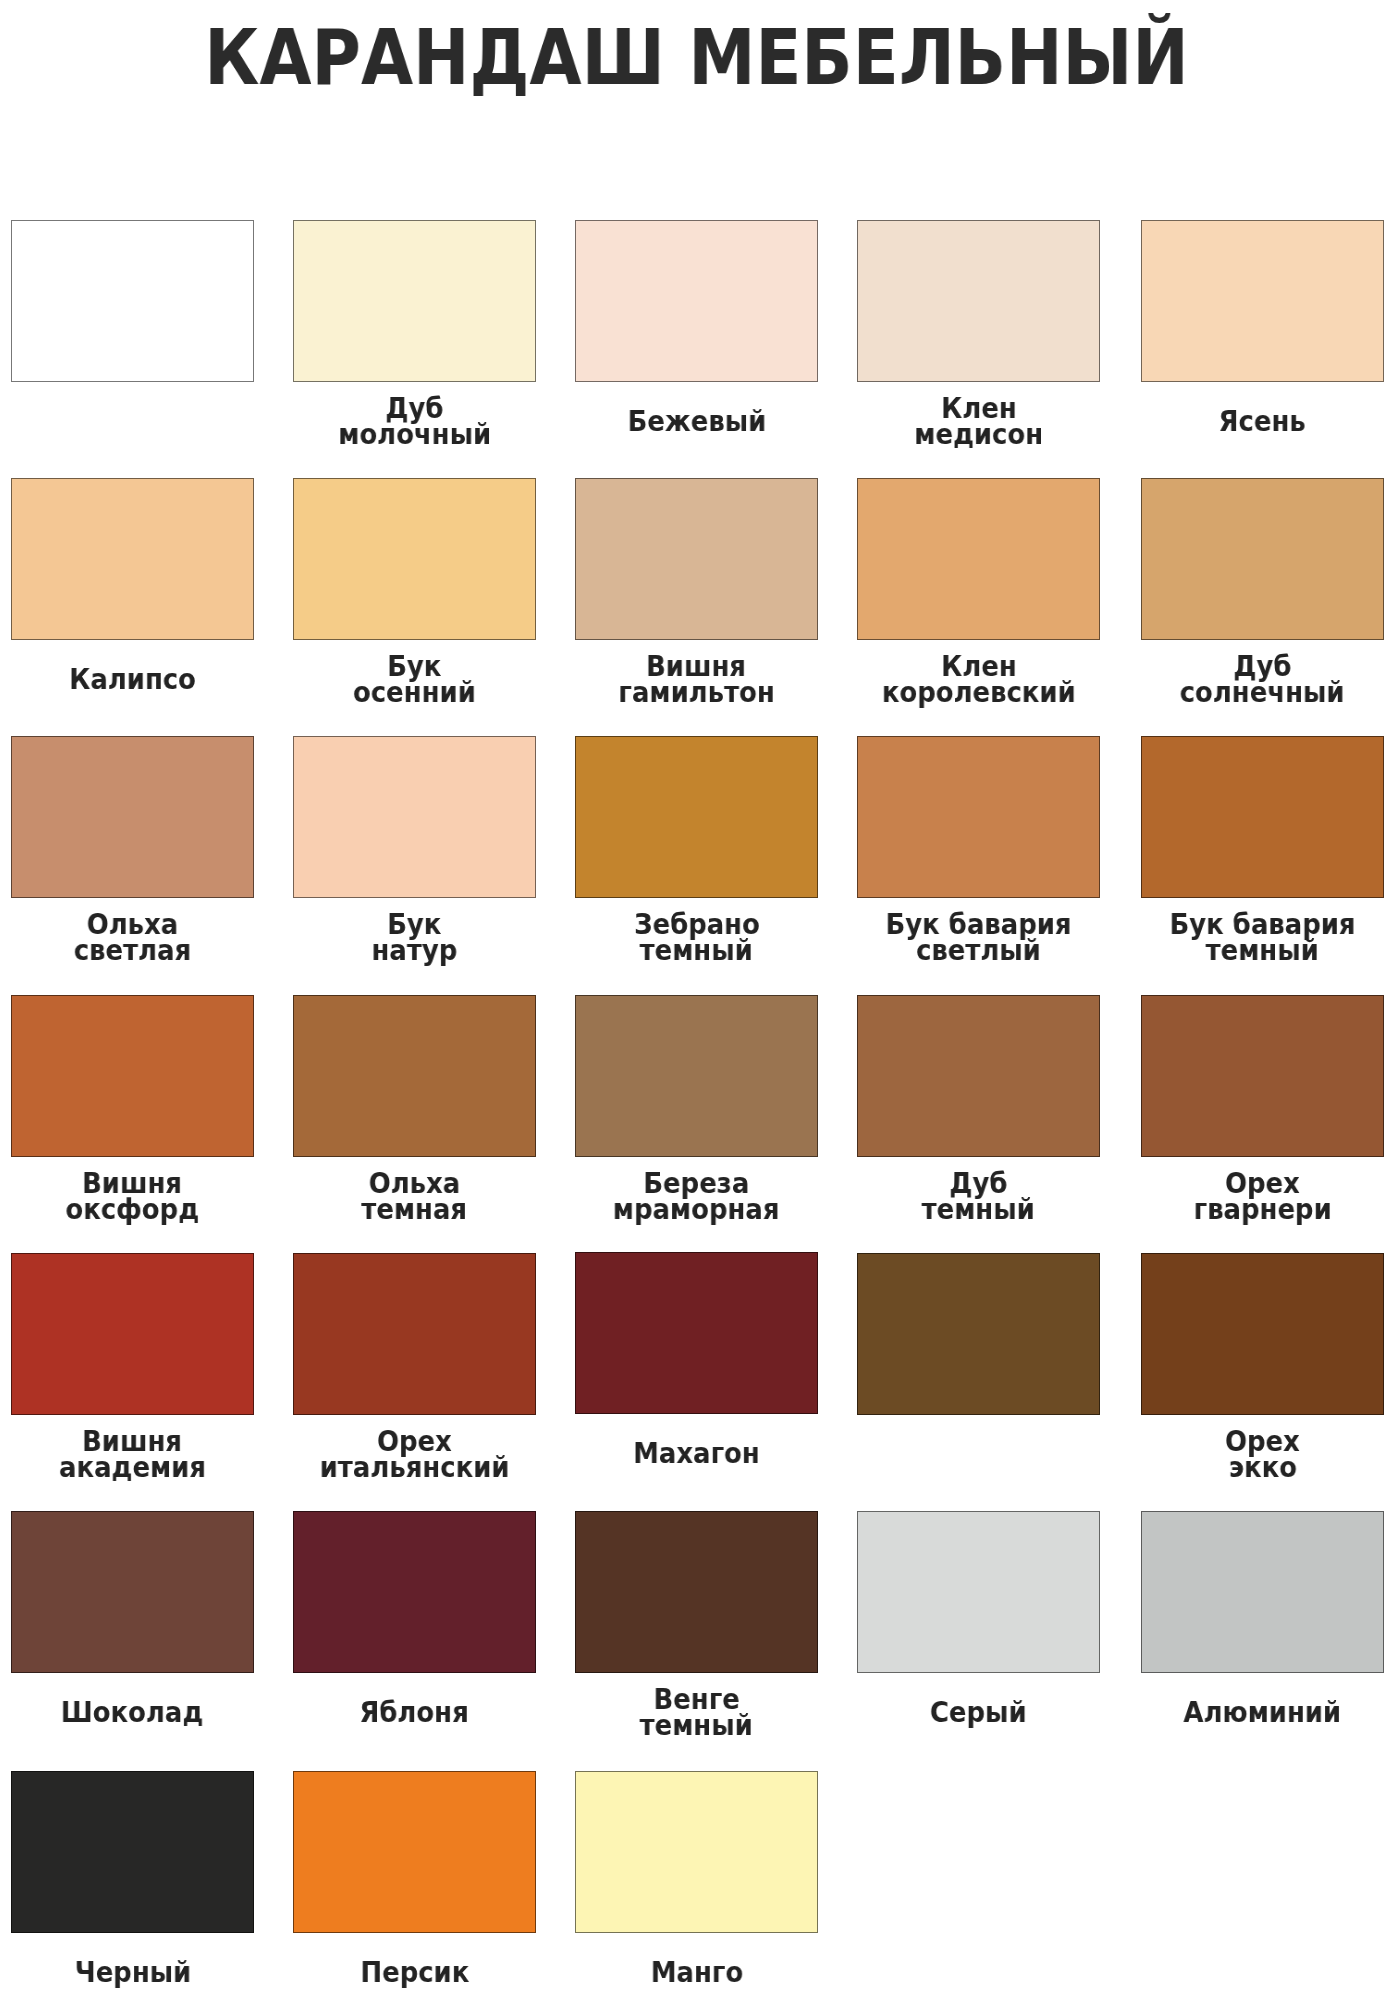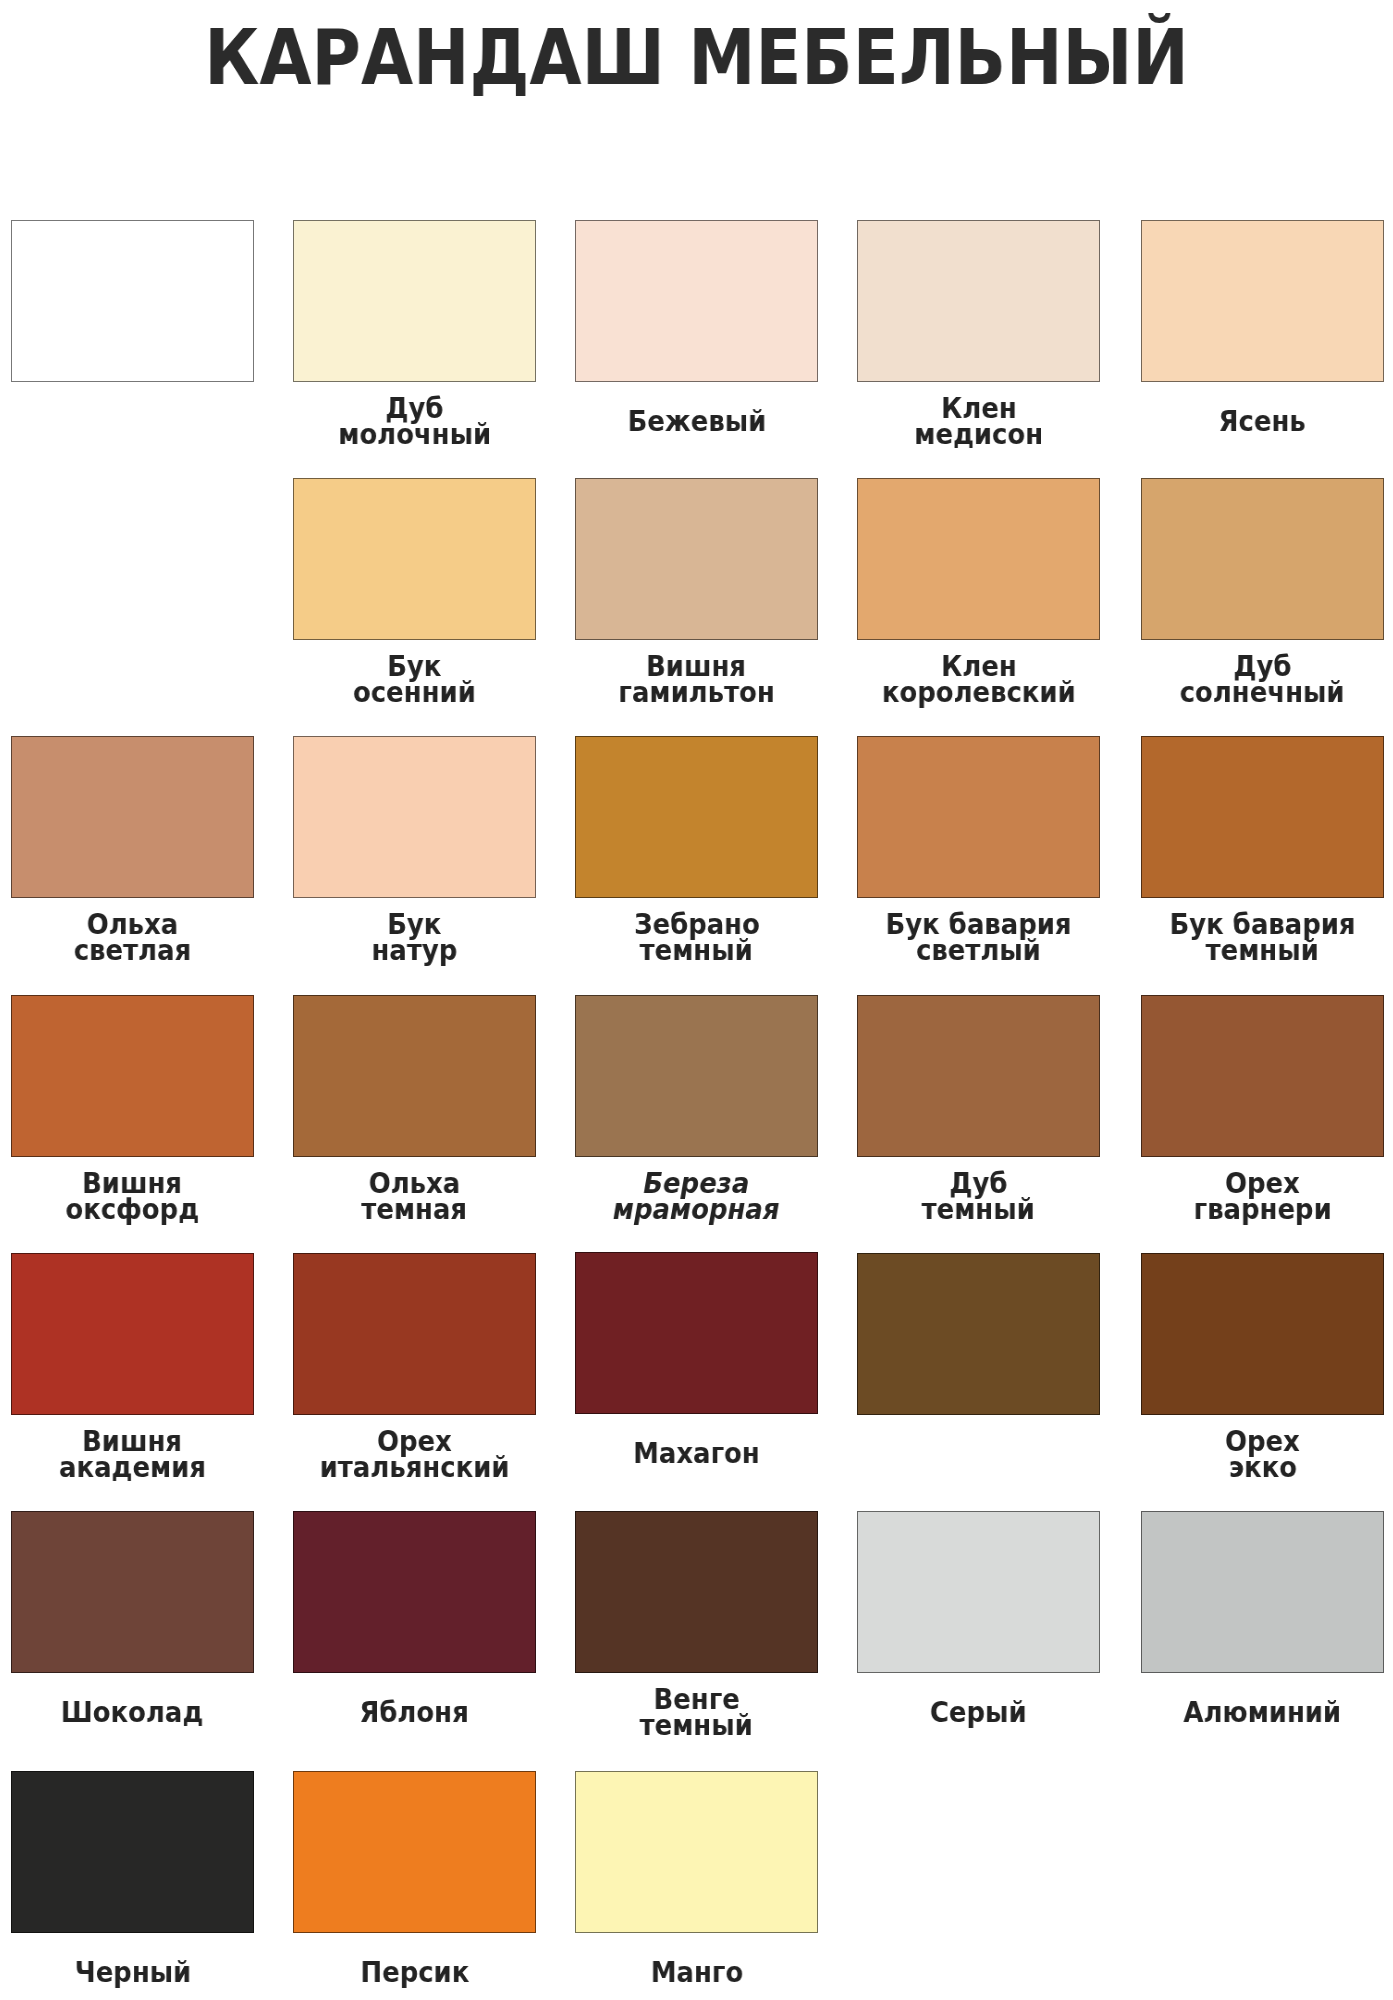--- a/index.html
+++ b/index.html
@@ -50,20 +50,26 @@
           <span class="ln">Клен</span>
           <span class="ln">медисон</span>
         </div>
     </div>
     <div class="cell" style="left: 1130px; top: 0px;">
       <div class="chip" style="background: rgb(248, 215, 181); border-color: rgb(116, 101, 85);"></div>
       <div class="lab">
           <span class="ln">Ясень</span>
         </div>
     </div>
+    <div class="cell" style="left: 0px; top: 258px;">
+      <div class="chip" style="background: rgb(244, 199, 148); border-color: rgb(114, 93, 69);"></div>
+      <div class="lab">
+          <span class="ln">Калипсо</span>
+        </div>
+    </div>
     <div class="cell" style="left: 282px; top: 258px;">
       <div class="chip" style="background: rgb(245, 204, 136); border-color: rgb(115, 95, 63);"></div>
       <div class="lab">
           <span class="ln">Бук</span>
           <span class="ln">осенний</span>
         </div>
     </div>
     <div class="cell" style="left: 564px; top: 258px;">
       <div class="chip" style="background: rgb(216, 182, 149); border-color: rgb(101, 85, 70);"></div>
       <div class="lab">
@@ -127,21 +133,21 @@
           <span class="ln">оксфорд</span>
         </div>
     </div>
     <div class="cell" style="left: 282px; top: 775px;">
       <div class="chip" style="background: rgb(164, 105, 57); border-color: rgb(77, 49, 26);"></div>
       <div class="lab">
           <span class="ln">Ольха</span>
           <span class="ln">темная</span>
         </div>
     </div>
-    <div class="cell" style="left: 564px; top: 775px; font-style: italic;">
+    <div class="cell" style="left: 564px; top: 775px;">
       <div class="chip" style="background: rgb(154, 116, 80); border-color: rgb(72, 54, 37);"></div>
       <div class="lab">
           <span class="ln">Береза</span>
           <span class="ln">мраморная</span>
         </div>
     </div>
     <div class="cell" style="left: 846px; top: 775px;">
       <div class="chip" style="background: rgb(157, 102, 63); border-color: rgb(73, 47, 29);"></div>
       <div class="lab">
           <span class="ln">Дуб</span>

